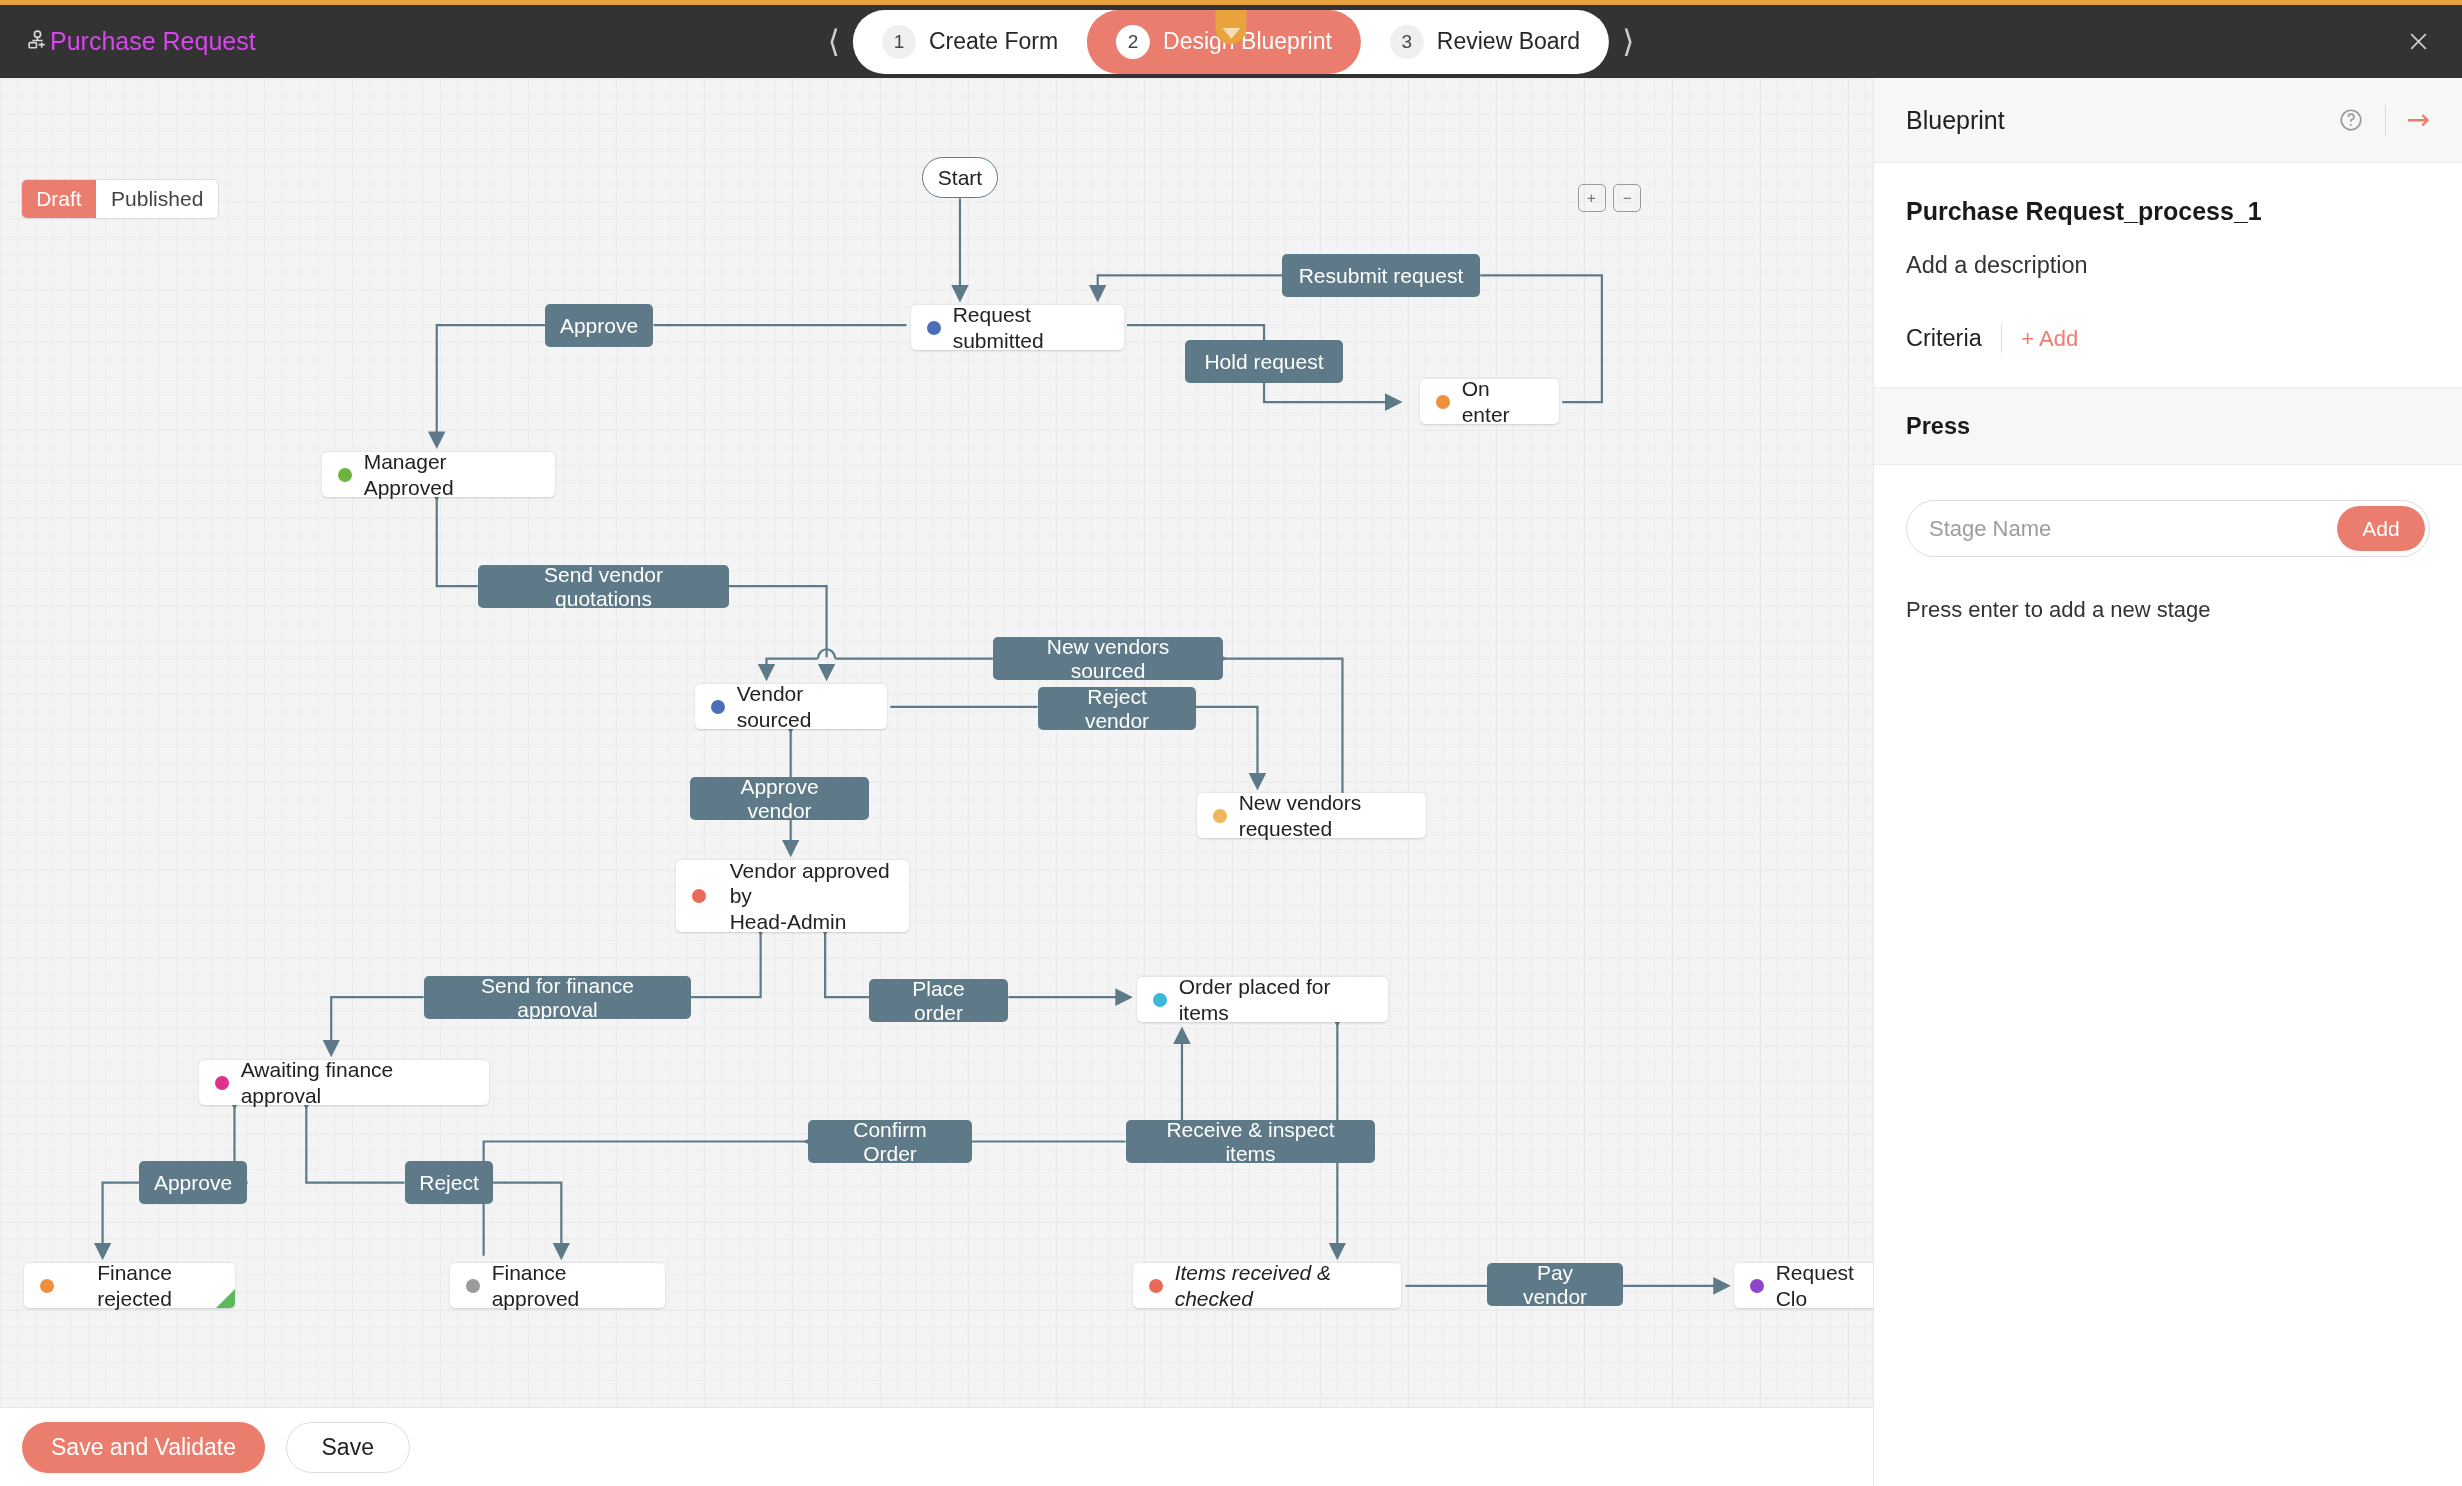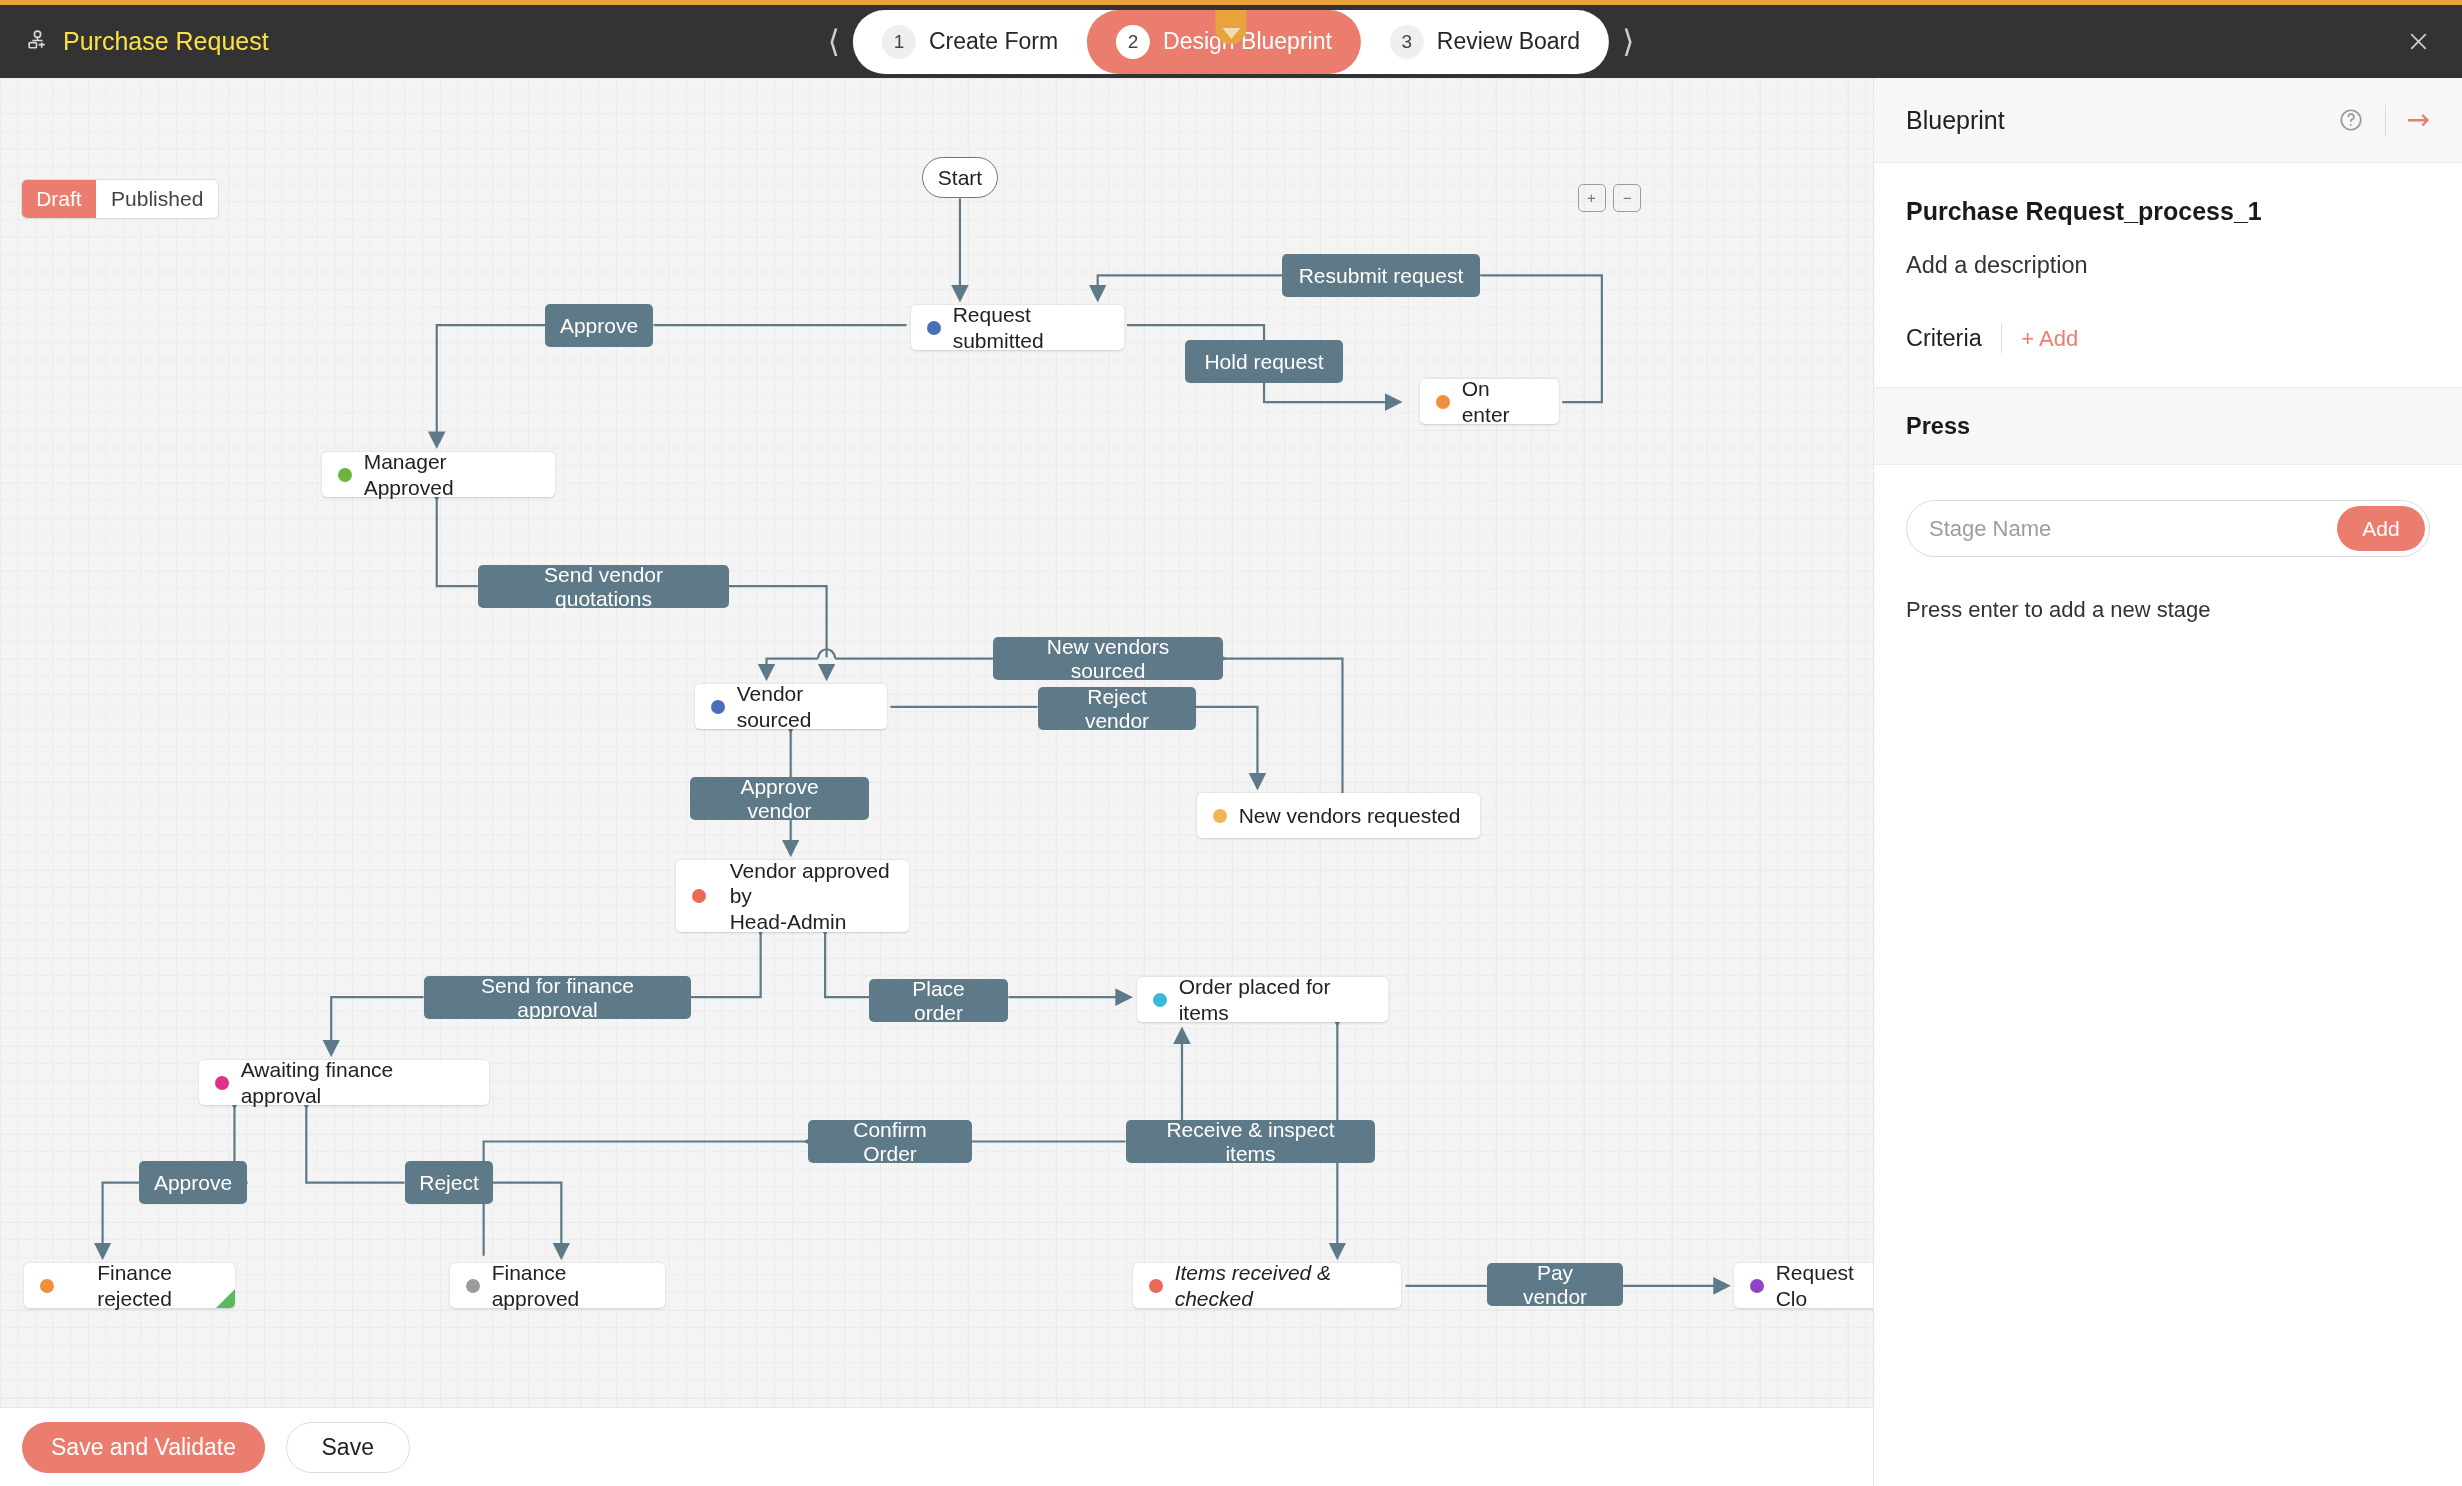--- a/index.html
+++ b/index.html
@@ -12,22 +12,22 @@
   #app { position: relative; width: 2462px; height: 1486px; }
 
   
   .topbar {
     position: absolute; left: 0; top: 0; width: 2462px; height: 78px;
     background: #333333;
     border-top: 5.1px solid #e8a33d;
     display: flex; align-items: center;
   }
   .tb-title {
-    display: flex; align-items: center; gap: 13px;
-    margin-left: 25px; color: #fde047; font-size: 25px; font-weight: 400;
+    display: flex; align-items: center; 
+    margin-left: 25px; color: #d946ef; font-size: 25px; font-weight: 400;
   }
   .tb-title-icon { width: 25px; height: 25px; display:block; }
 
   .stepper-wrap {
     position: absolute; left: 50%; top: 50%;
     transform: translate(-50%, -50%);
     display: flex; align-items: center; gap: 4.4px;
   }
   .chev { color: #cfcfcf; font-size: 31px; line-height: 1; padding: 0 8.8px; cursor: pointer;
           font-family: "DejaVu Sans", sans-serif; font-weight: 300; }
@@ -376,21 +376,21 @@
           <span class="nlabel">On enter</span>
         </div>
         <div class="node" style="left: 322px; top: 374px; width: 233px; height: 45px;">
           <span class="dot" style="background: rgb(108, 179, 63);"></span>
           <span class="nlabel">Manager Approved</span>
         </div>
         <div class="node" style="left: 695px; top: 606px; width: 192px; height: 45px;">
           <span class="dot" style="background: rgb(74, 111, 184);"></span>
           <span class="nlabel">Vendor sourced</span>
         </div>
-        <div class="node" style="left: 1197px; top: 715px; width: 283px; height: 45px;">
+        <div class="node" style="left: 1197px; top: 715px; width: 229px; height: 45px;">
           <span class="dot" style="background: rgb(240, 181, 86);"></span>
           <span class="nlabel">New vendors requested</span>
         </div>
         <div class="node" style="left: 676px; top: 782px; width: 233px; height: 72px; gap: 12px;">
           <span class="dot" style="background: rgb(234, 106, 90);"></span>
           <span class="nlabel">Vendor approved by<br>Head-Admin</span>
         </div>
         <div class="node" style="left: 1137px; top: 899px; width: 251px; height: 45px;">
           <span class="dot" style="background: rgb(59, 185, 214);"></span>
           <span class="nlabel">Order placed for items</span>

